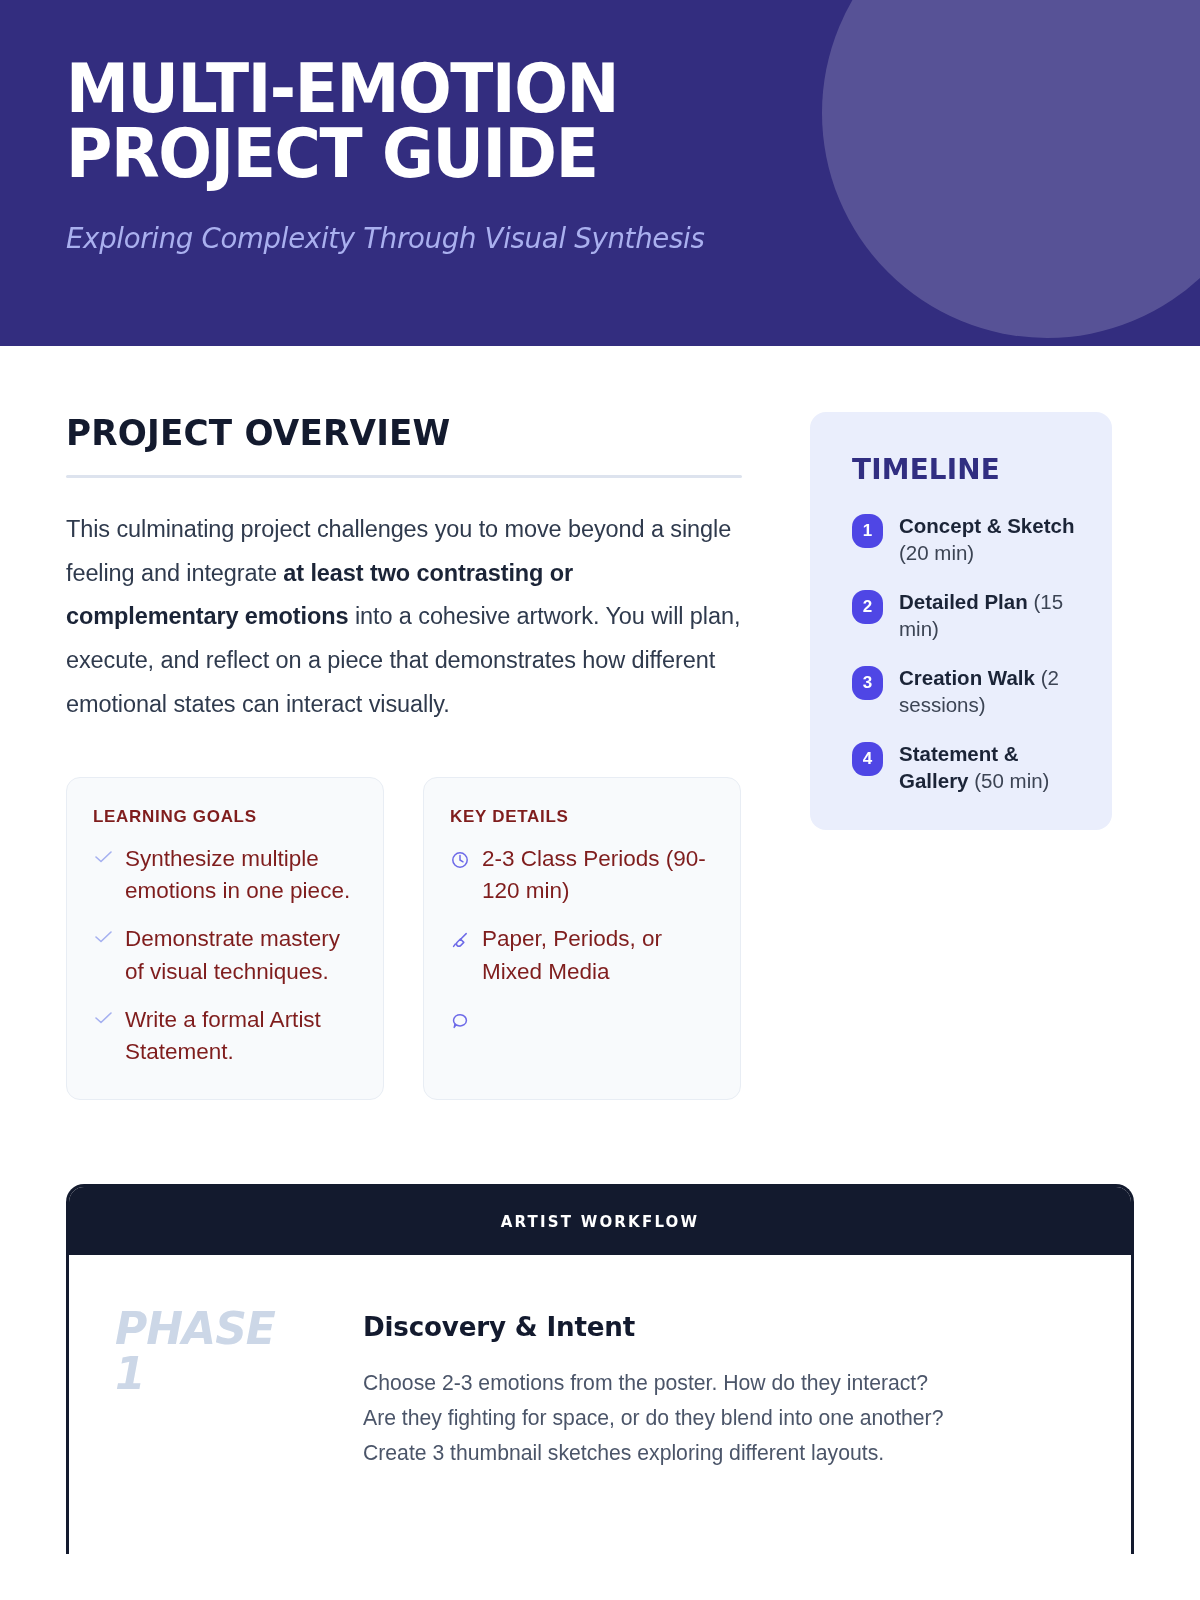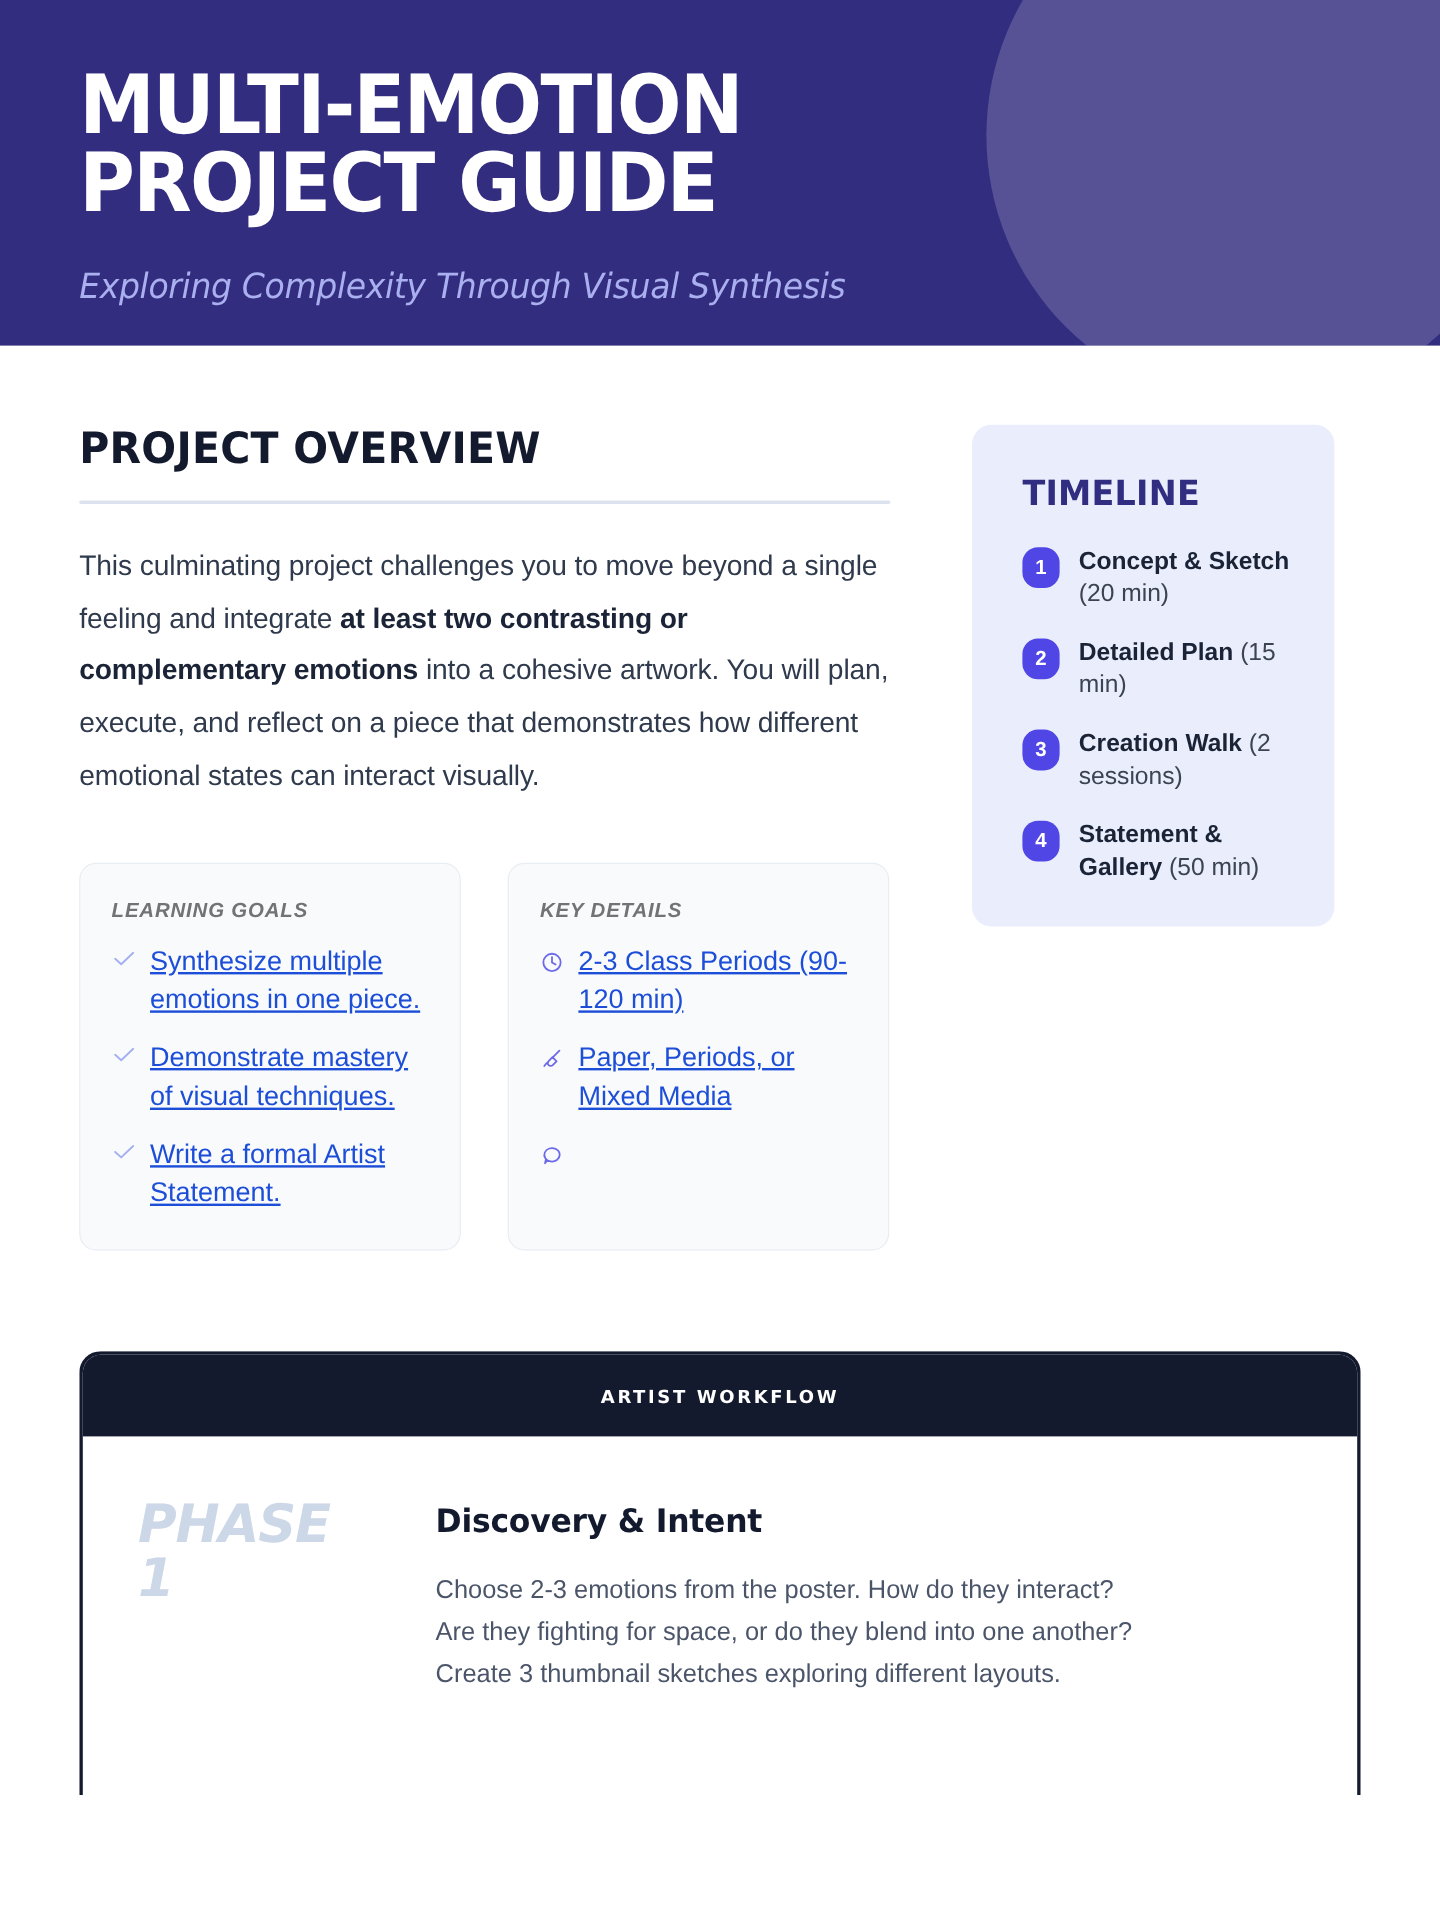--- a/index.html
+++ b/index.html
@@ -9,21 +9,21 @@
     height: 1600px;
     background: #ffffff;
     font-family: "Liberation Sans", sans-serif;
     overflow: hidden;
   }
 
   
   .hero {
     position: relative;
     width: 1200px;
-    height: 288px;
+    height: 346px;
     background: #6d28d9;
     background-color: #332d7f;
     overflow: hidden;
   }
   .hero-blob {
     position: absolute;
     right: -72px;
     top: -112px;
     width: 450px;
     height: 450px;
@@ -110,35 +110,33 @@
     flex: 0 0 318px;
     background: #f8fafc;
     border: 1.5px solid #e8edf4;
     border-radius: 14px;
     padding: 29px 26px 30px 26px;
   }
   .card-title {
     font-size: 17px;
     font-weight: 700;
     letter-spacing: 0.7px;
-    color: #737373;
+    color: #7f1d1d;
     text-transform: uppercase;
     margin-bottom: 16px;
-    font-style: italic;
   }
   .card-list { list-style: none; }
   .card-list li {
     display: flex;
     gap: 12px;
     align-items: flex-start;
     margin-top: 16px;
     font-size: 22.5px;
     line-height: 1.44;
-    color: #1d4ed8;
-    text-decoration: underline;
+    color: #7f1d1d;
   }
   .card-list li:first-child { margin-top: 0; }
   .bullet-ico {
     flex: 0 0 auto;
     width: 20px;
     display: flex;
     justify-content: center;
     padding-top: 8px;
   }
   .bullet-ico svg { display: block; }

